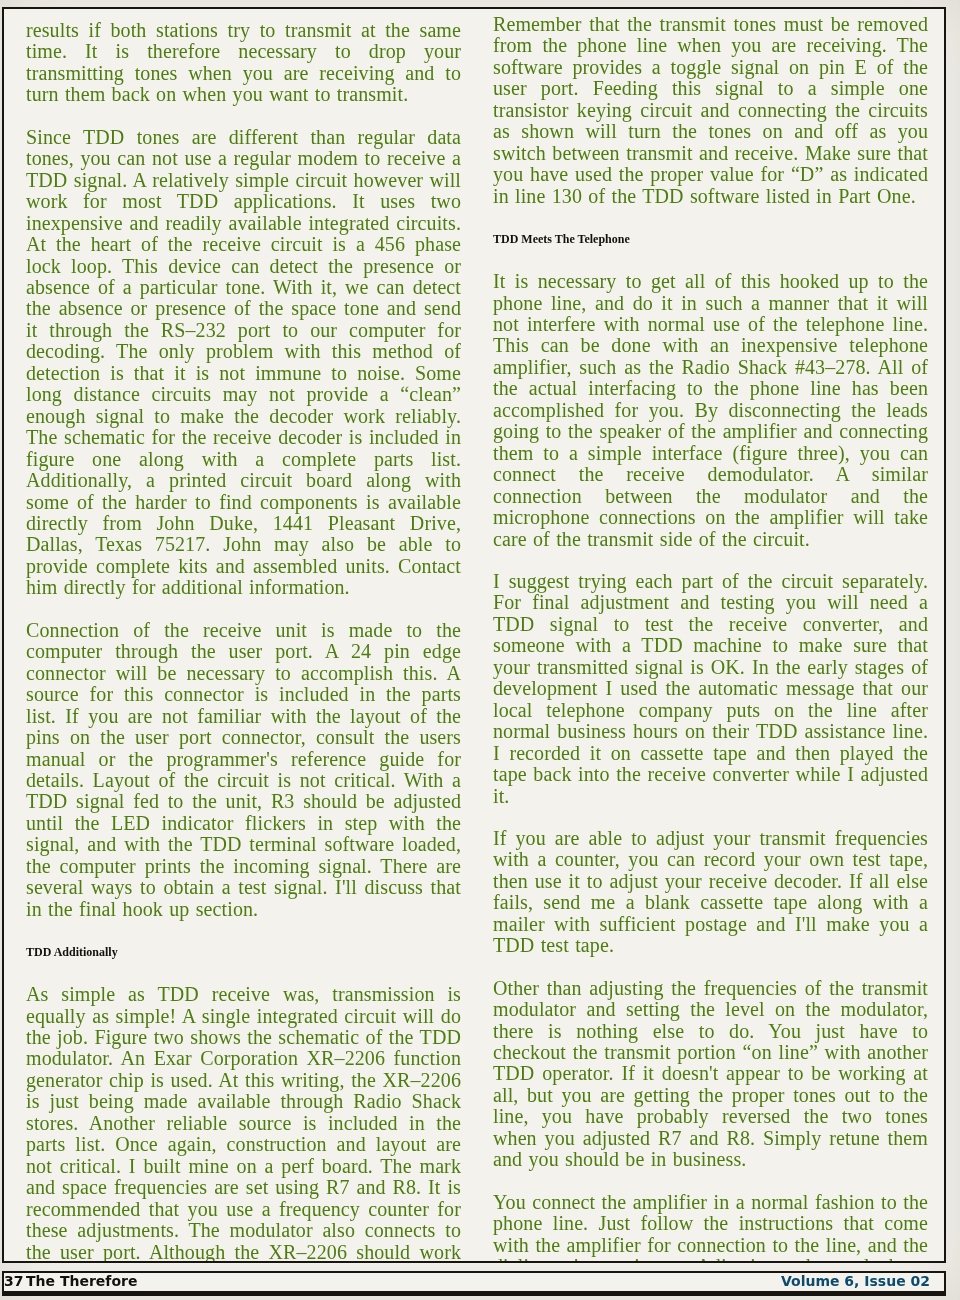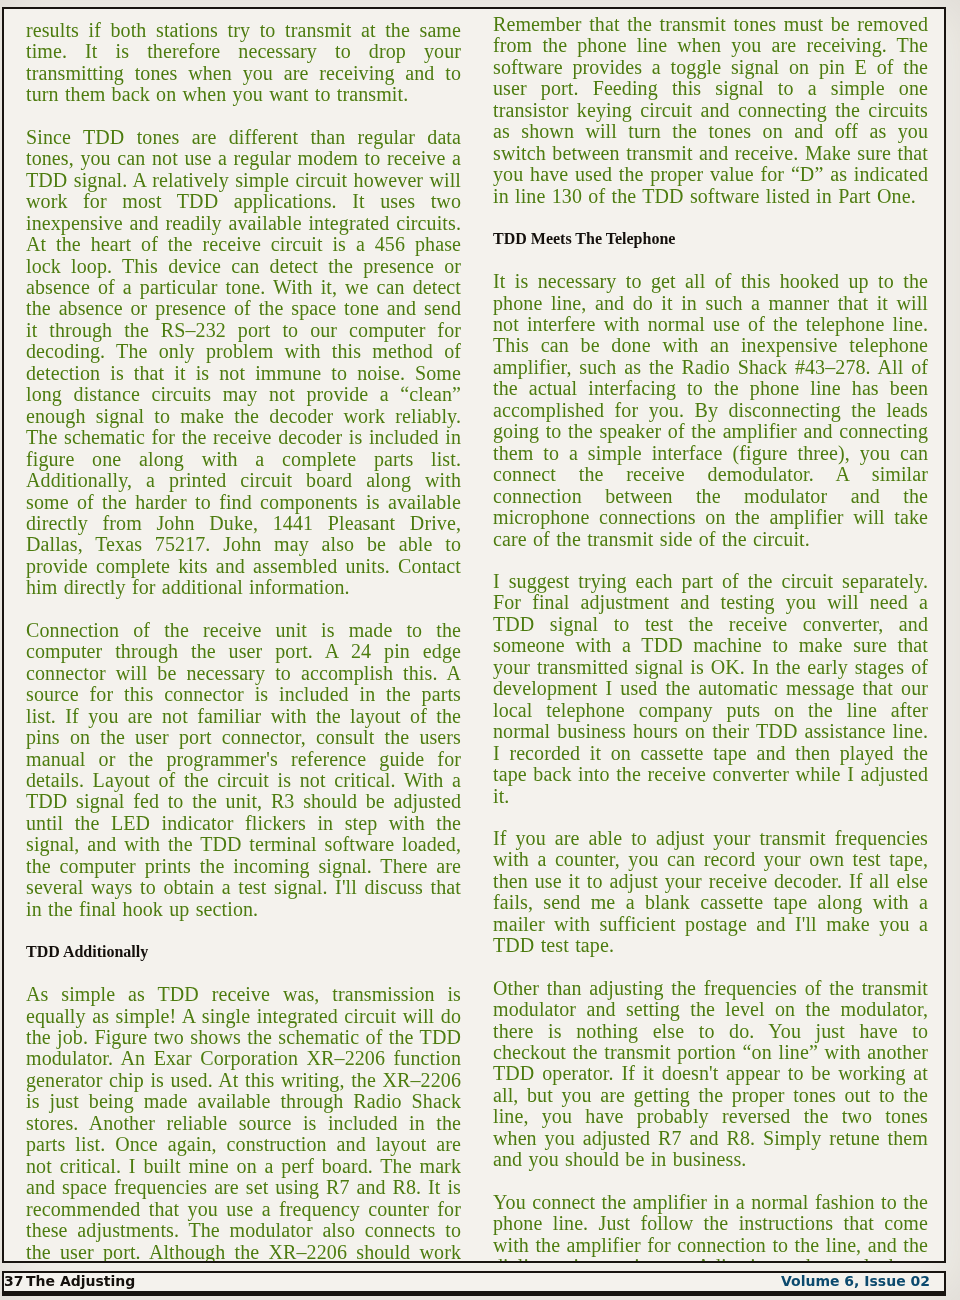--- a/index.html
+++ b/index.html
@@ -39,21 +39,21 @@
     margin:0 0 21px 0;
     font-size:20px;
     line-height:21.45px;
     text-align:justify;
     word-spacing:.06em;
     letter-spacing:.1px;
     color:#4d7c0f;
   }
   .col h3{
     margin:14px 0 21px 0;
-    font-size:16px;
+    font-size:12px;
     line-height:22px;
     font-weight:bold;
     color:#14100c;
   }
   .col .first-block{margin-top:6px;}
   .footer-bar{
     position:absolute;
     left:2px; top:1271px;
     width:944px; height:25px;
     box-sizing:border-box;
@@ -102,18 +102,18 @@
         <p>I suggest trying each part of the circuit separately. For final adjustment and testing you will need a TDD signal to test the receive converter, and someone with a TDD machine to make sure that your transmitted signal is OK. In the early stages of development I used the automatic message that our local telephone company puts on the line after normal business hours on their TDD assistance line. I recorded it on cassette tape and then played the tape back into the receive converter while I adjusted it.</p>
         <p>If you are able to adjust your transmit frequencies with a counter, you can record your own test tape, then use it to adjust your receive decoder. If all else fails, send me a blank cassette tape along with a mailer with sufficient postage and I'll make you a TDD test tape.</p>
         <p>Other than adjusting the frequencies of the transmit modulator and setting the level on the modulator, there is nothing else to do. You just have to checkout the transmit portion “on line” with another TDD operator. If it doesn't appear to be working at all, but you are getting the proper tones out to the line, you have probably reversed the two tones when you adjusted R7 and R8. Simply retune them and you should be in business.</p>
         <p>You connect the amplifier in a normal fashion to the phone line. Just follow the instructions that come with the amplifier for connection to the line, and the dialing instructions. Adjusting the telephone amplifier interface should be straight forward. Set the volume on the unit so the received signals will consistently print. The microphone input to the amplifier is made for a very low level signal, so set the sensitivity control on the amplifier to low, and adjust the volume on the transmit</p>
       </div>
 
     </div>
   </div>
 
   <div class="footer-bar">
-    <span class="footer-left">The Adjusting</span>
+    <span class="footer-left">The Therefore</span>
     <span class="footer-center">37</span>
     <span class="footer-right">Volume 6, Issue 02</span>
   </div>
 
 </div>
 
 </body></html>

